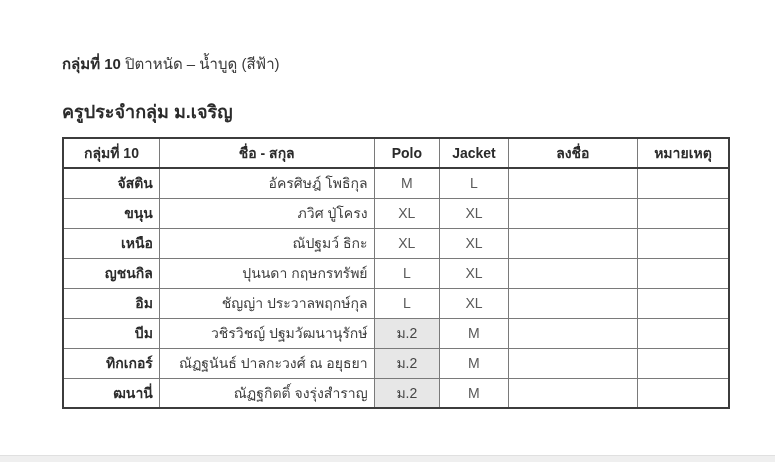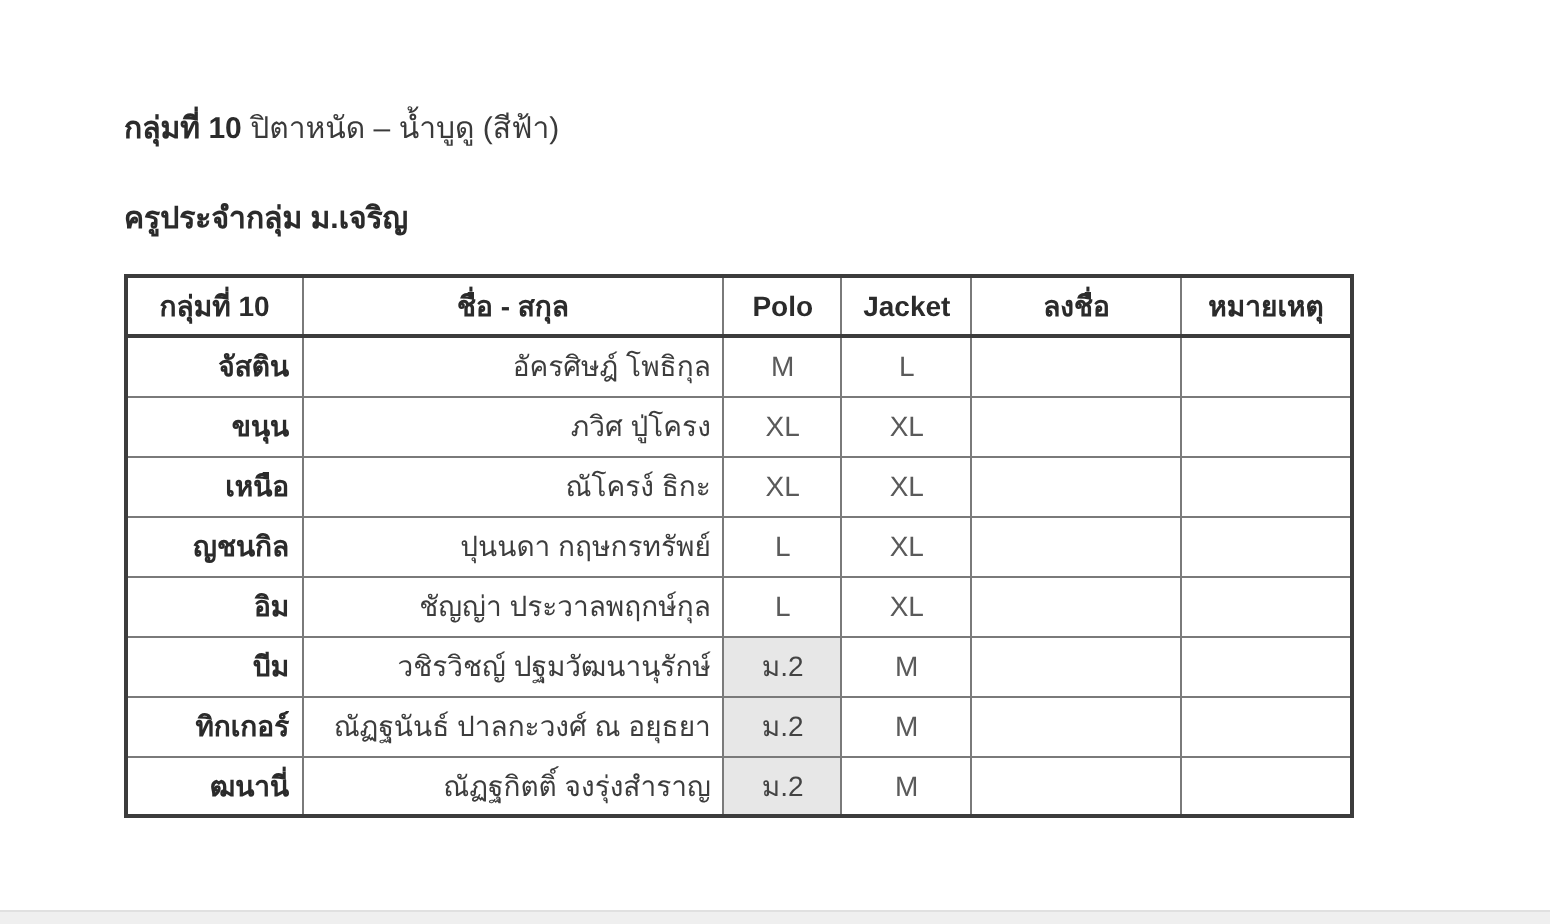--- a/index.html
+++ b/index.html
@@ -4,30 +4,30 @@
 <style>
   * { margin: 0; padding: 0; box-sizing: border-box; }
   html, body {
     width: 775px; height: 462px;
     background: #ffffff;
     font-family: "Liberation Sans", "DejaVu Sans", sans-serif;
     color: #2f2f2f;
     overflow: hidden;
     position: relative;
   }
-  .doc { position: absolute; left: 0; top: 0; width: 677px; height: 462px; }
+  .doc { position: absolute; left: 0; top: 0; width: 730px; height: 462px; }
 
   .title-line1 {
     position: absolute; left: 62px; top: 52px;
     font-size: 15px; color: #3a3a3a; white-space: nowrap;
   }
   .title-line1 .t-bold { font-weight: bold; color: #2b2b2b; }
   .title-line2 {
     position: absolute; left: 62px; top: 97px;
-    font-size: 15px; font-weight: bold; color: #2b2b2b; white-space: nowrap;
+    font-size: 18px; font-weight: bold; color: #2b2b2b; white-space: nowrap;
   }
 
   table.roster {
     position: absolute; left: 62px; top: 137px;
     border-collapse: collapse; table-layout: fixed;
     border: 2px solid #3c3c3c;
     font-size: 14px;
   }
   table.roster col.c-nick   { width: 97px; }
   table.roster col.c-name   { width: 215px; }
@@ -105,21 +105,21 @@
           <td class="cell-nick">ขนุน</td>
           <td class="cell-name">ภวิศ ปู่โครง</td>
           <td class="cell-polo">XL</td>
           <td class="cell-jacket">XL</td>
           <td class="cell-sign"></td>
           <td class="cell-note"></td>
         </tr>
 
         <tr>
           <td class="cell-nick">เหนือ</td>
-          <td class="cell-name">ณัโครง์ ธิกะ</td>
+          <td class="cell-name">ณัปฐมว์ ธิกะ</td>
           <td class="cell-polo">XL</td>
           <td class="cell-jacket">XL</td>
           <td class="cell-sign"></td>
           <td class="cell-note"></td>
         </tr>
 
         <tr>
           <td class="cell-nick">ญชนกิล</td>
           <td class="cell-name">ปุนนดา กฤษกรทรัพย์</td>
           <td class="cell-polo">L</td>

